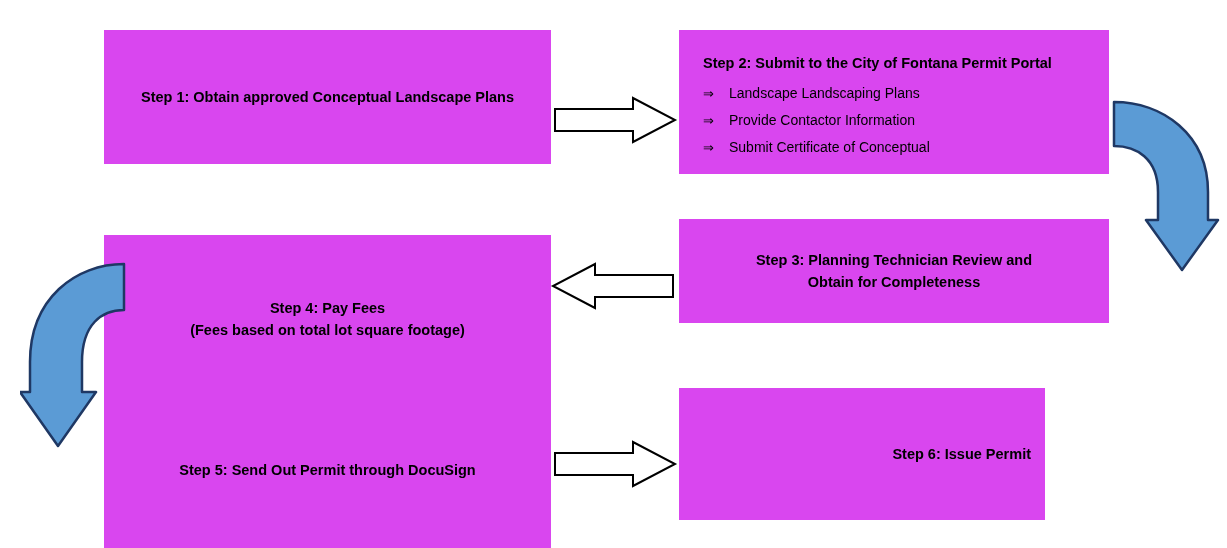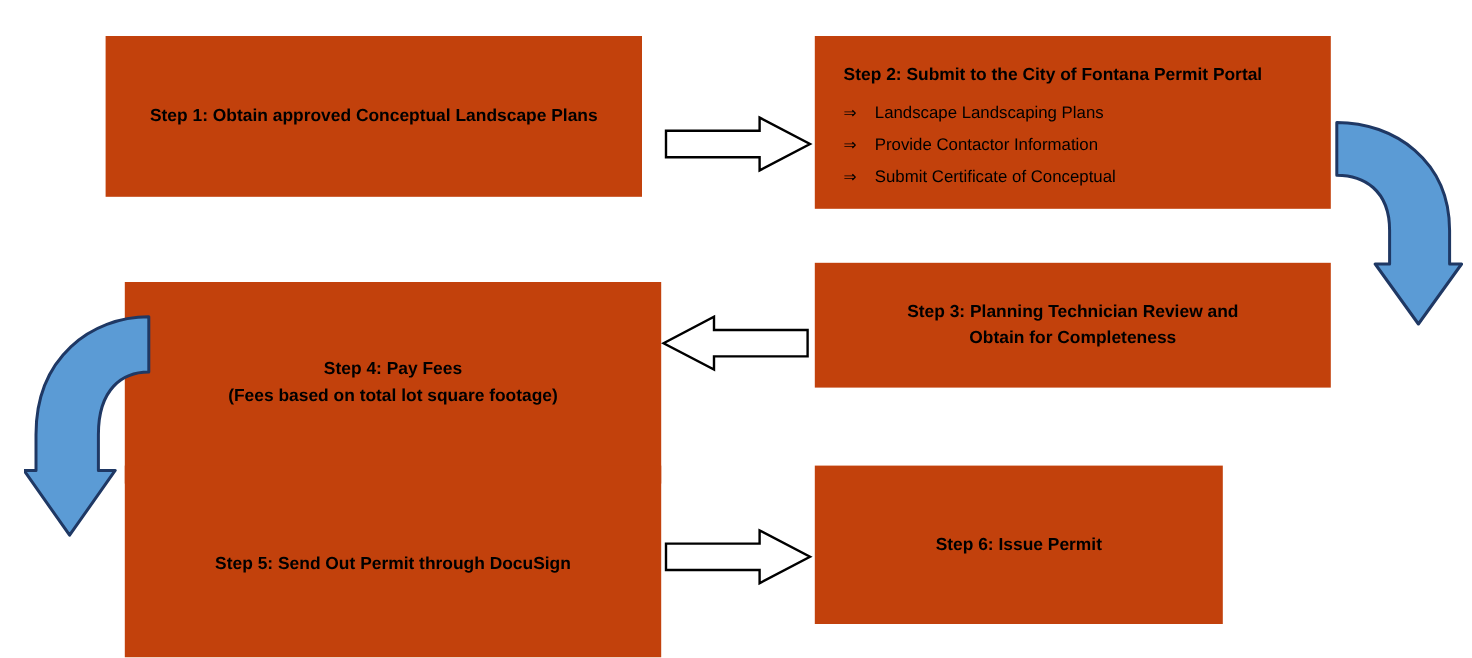--- a/index.html
+++ b/index.html
@@ -12,21 +12,21 @@
   }
   #canvas {
     position: relative;
     width: 1227px;
     height: 548px;
     background: #ffffff;
     overflow: hidden;
   }
   .box {
     position: absolute;
-    background: #c2410c;
+    background: #d946ef;
     box-sizing: border-box;
     display: flex;
     flex-direction: column;
     justify-content: center;
   }
   .box-title {
     font-size: 14.5px;
     font-weight: bold;
     color: #000000;
     text-align: center;
@@ -70,21 +70,21 @@
   }
   .arrow-curve svg {
     display: block;
   }
 </style>
 </head>
 <body>
 
 <div id="canvas">
 
-  <div class="box" style="left:88px; top:30px; width:447px; height:134px;">
+  <div class="box" style="left:104px; top:30px; width:447px; height:134px;">
     <div class="box-title">Step 1: Obtain approved Conceptual Landscape Plans</div>
   </div>
 
   <div class="box" style="left:679px; top:30px; width:430px; height:144px; justify-content:flex-start; padding-top:22px;">
     <div class="box-title left">Step 2: Submit to the City of Fontana Permit Portal</div>
     <ul class="bullets">
       <li>
         <span class="arrow-glyph">⇒</span>
         <span>Landscape Landscaping Plans</span>
       </li>
@@ -106,21 +106,21 @@
 
   <div class="box" style="left:104px; top:235px; width:447px; height:168px;">
     <div class="box-title">Step 4: Pay Fees</div>
     <div class="box-title">(Fees based on total lot square footage)</div>
   </div>
 
   <div class="box" style="left:104px; top:388px; width:447px; height:164px;">
     <div class="box-title">Step 5: Send Out Permit through DocuSign</div>
   </div>
 
-  <div class="box" style="left:679px; top:388px; width:340px; height:132px;">
+  <div class="box" style="left:679px; top:388px; width:366px; height:132px;align-items:flex-end;">
     <div class="box-title">Step 6: Issue Permit</div>
   </div>
 
   <div class="arrow-h" style="left:553px; top:96px; width:125px; height:48px;">
     <svg width="125" height="48" viewBox="0 0 125 48">
       <polygon points="2,13 80,13 80,2 122,24 80,46 80,35 2,35" fill="#ffffff" stroke="#000000" stroke-width="2" stroke-linejoin="miter"></polygon>
     </svg>
   </div>
 
   <div class="arrow-h" style="left:547px; top:262px; width:128px; height:48px;">

